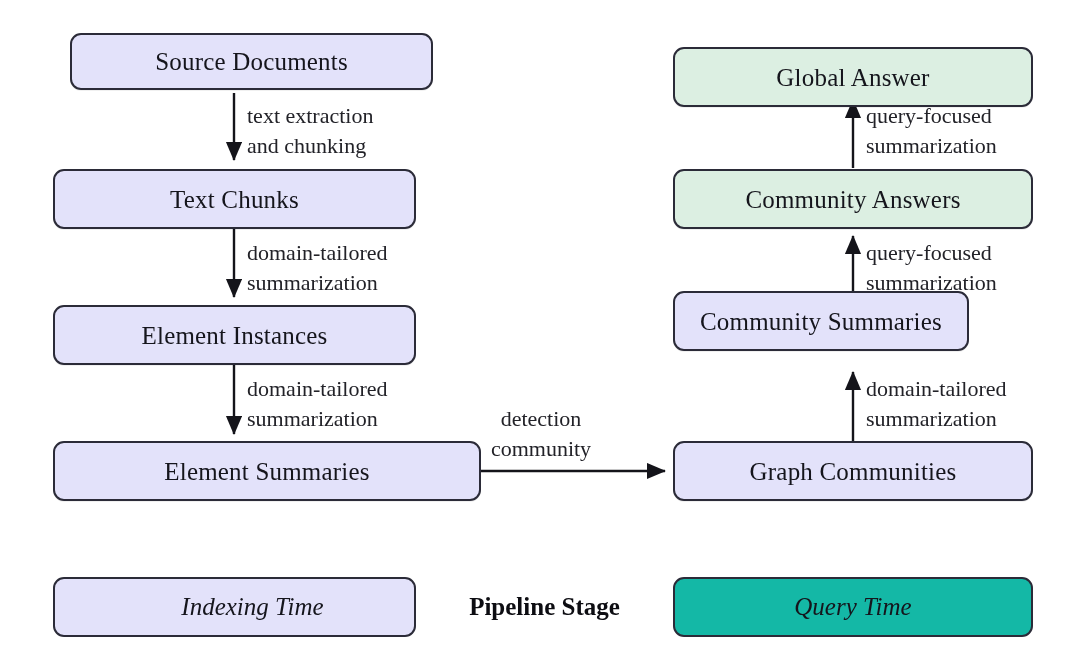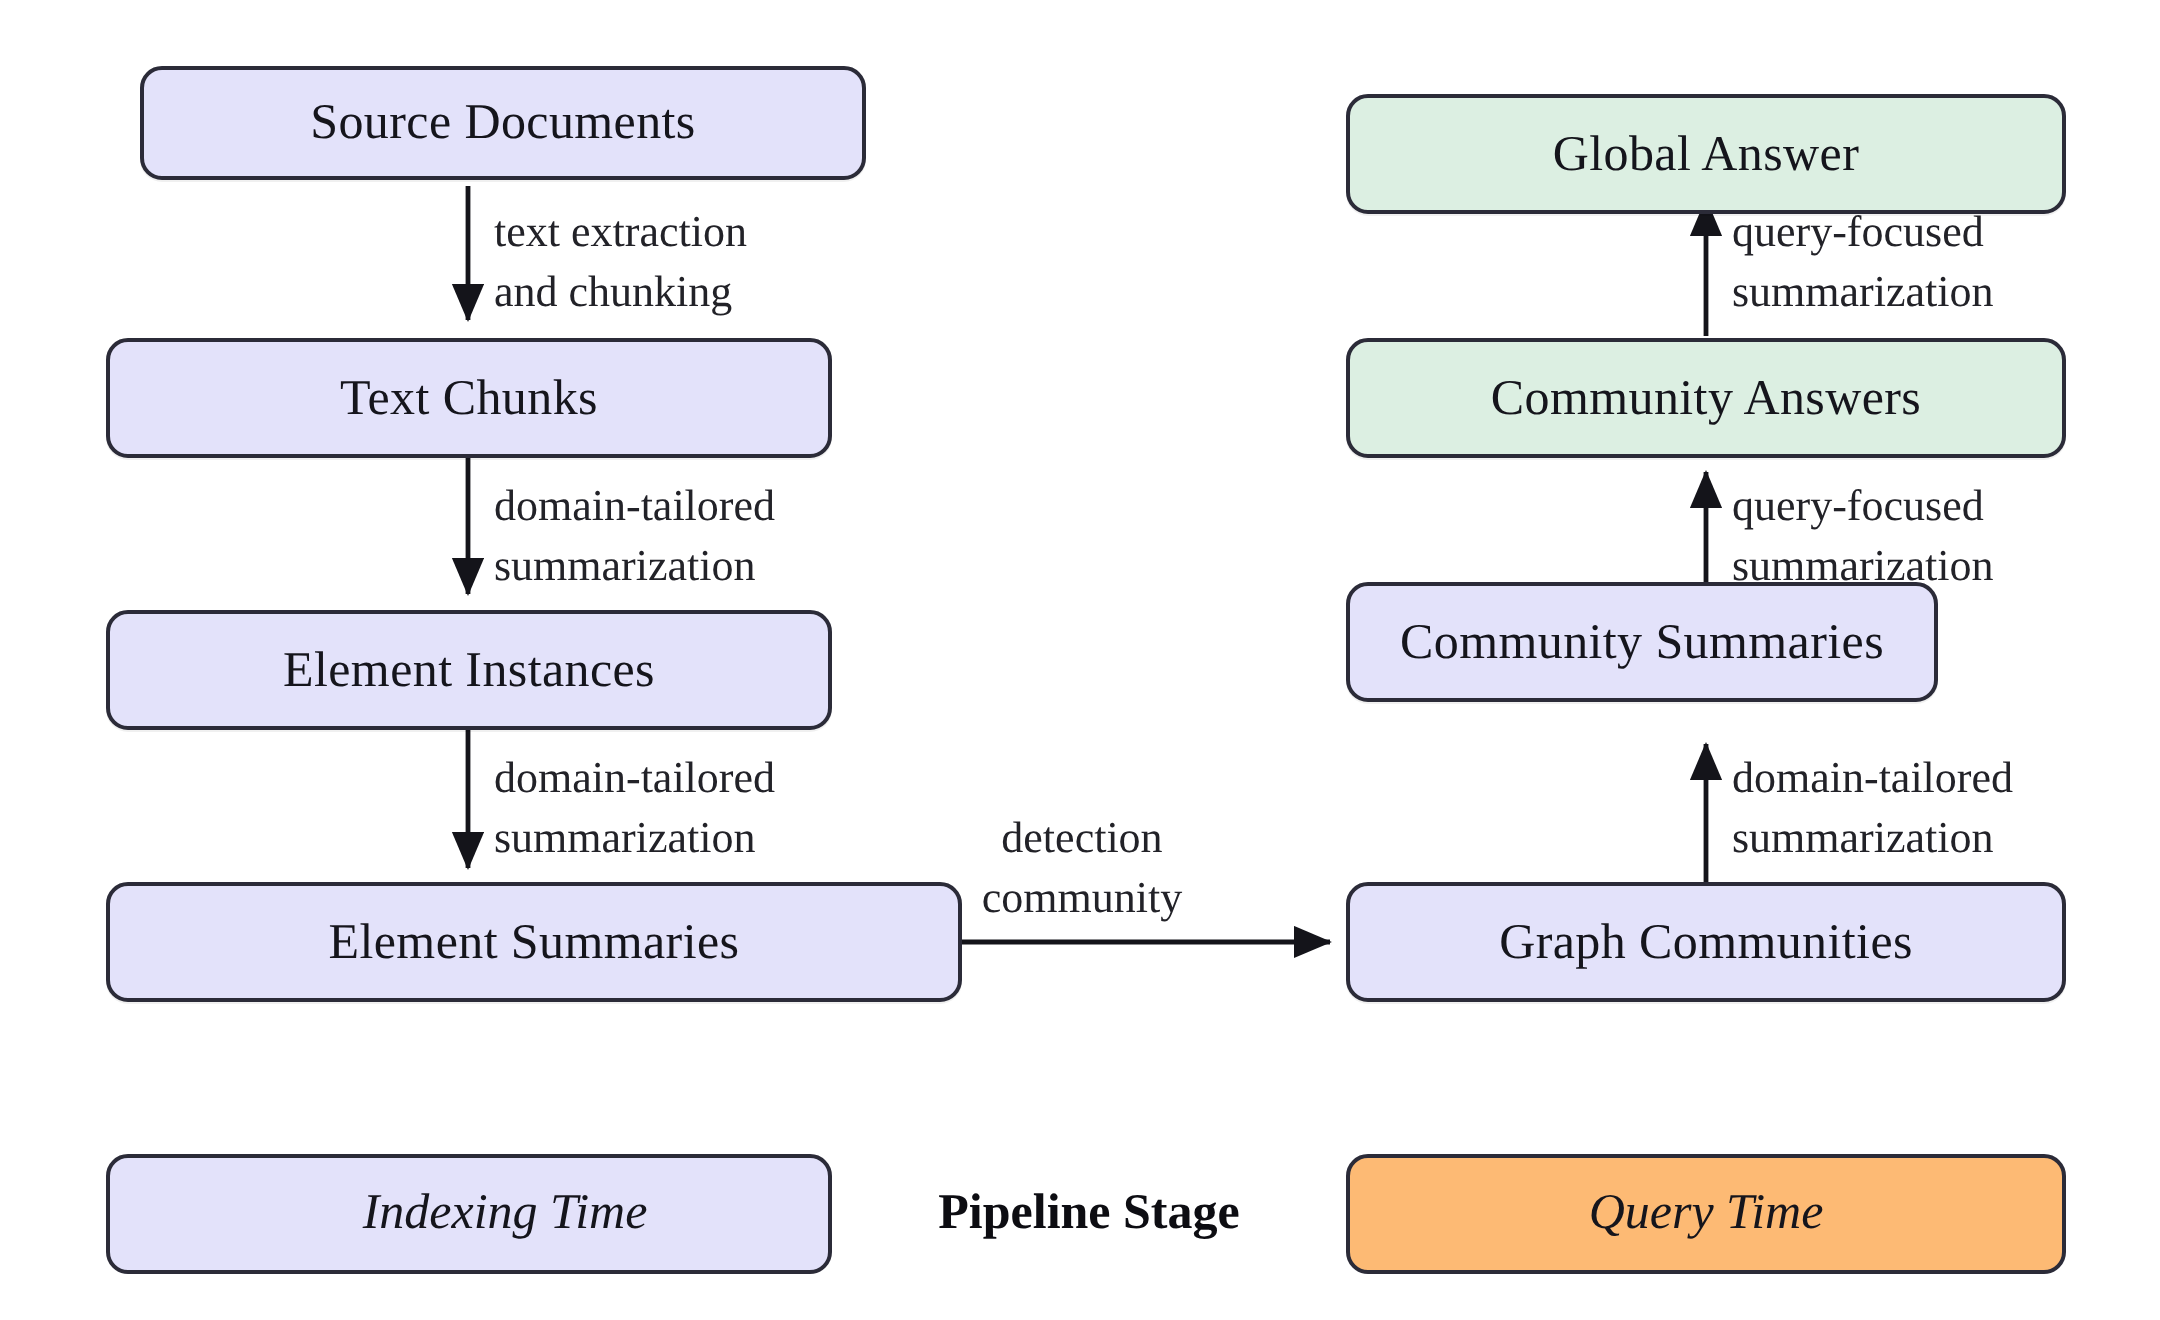--- a/index.html
+++ b/index.html
@@ -51,21 +51,21 @@
     border-radius: 11px;
     display: flex;
     align-items: center;
     justify-content: center;
     font-size: 25px;
     font-style: italic;
     color: #15151c;
     white-space: nowrap;
   }
   .legend-box.indexing { background: #e3e2fa; }
-  .legend-box.query    { background: #fdba74; }
+  .legend-box.query    { background: #14b8a6; }
 
   .legend-center {
     position: absolute;
     display: flex;
     align-items: center;
     justify-content: center;
     font-size: 25px;
     font-weight: bold;
     color: #0d0d12;
     white-space: nowrap;

